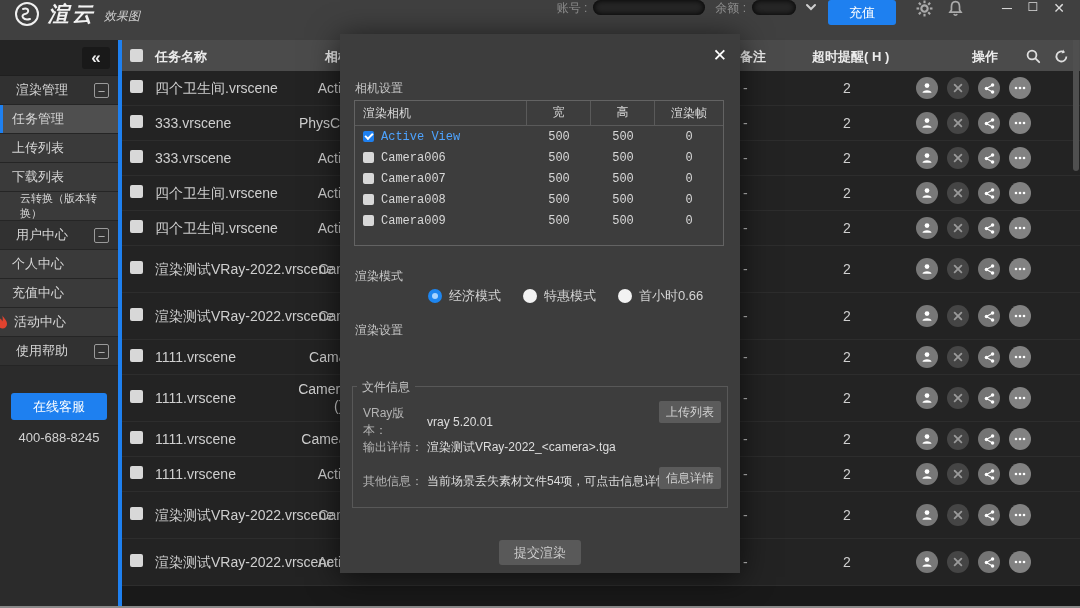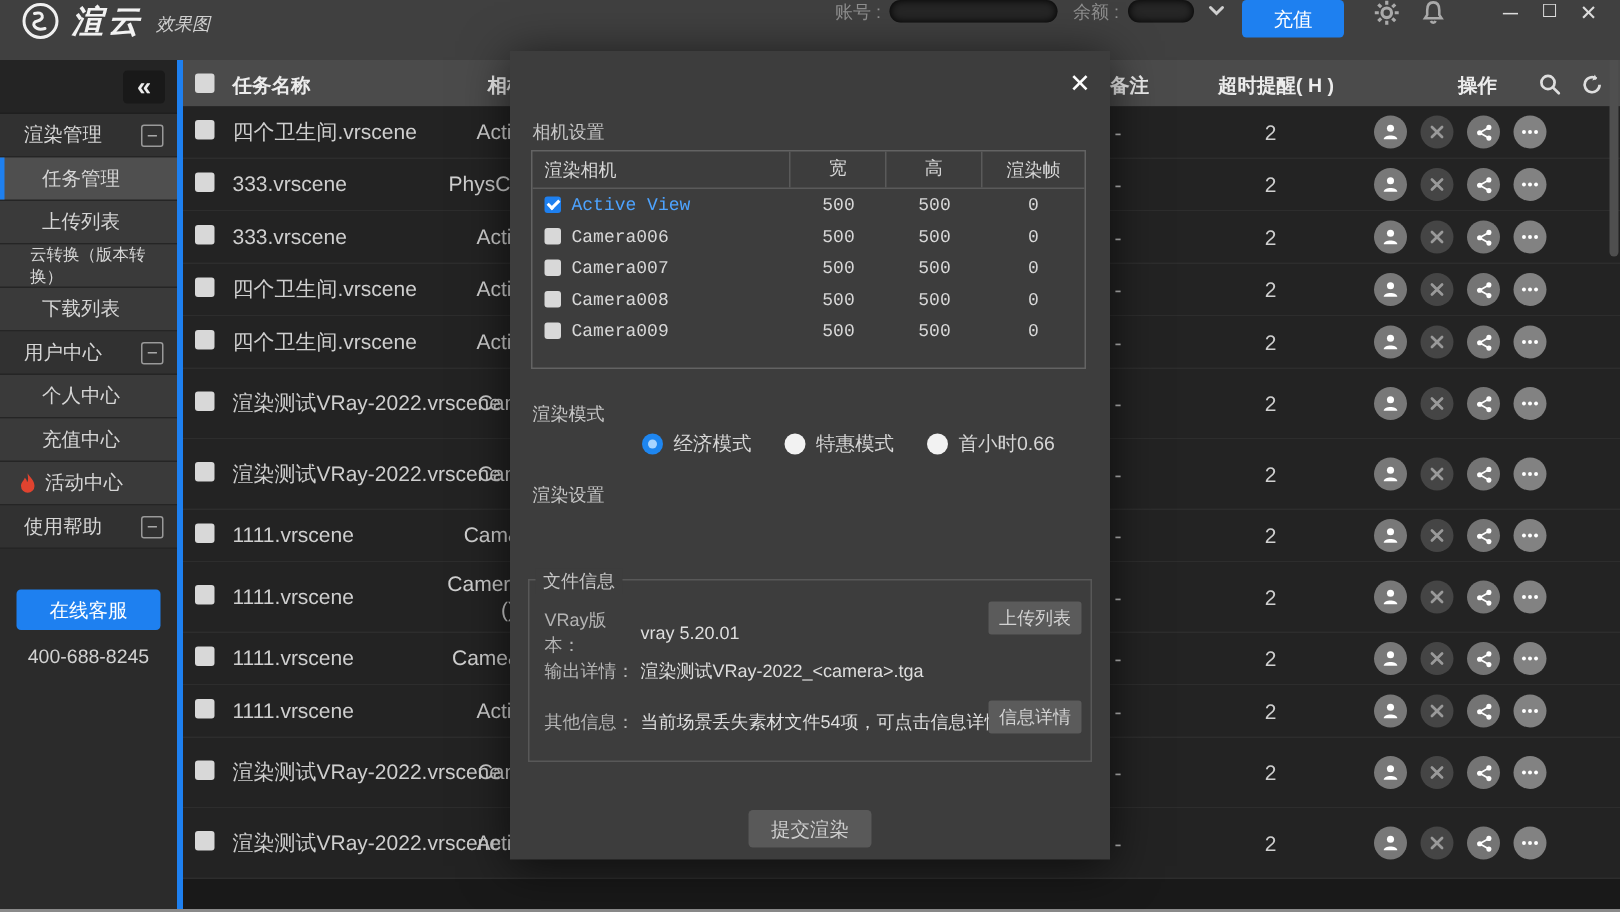--- a/index.html
+++ b/index.html
@@ -24,21 +24,21 @@
   .win-ctl.max{font-size:12px;}
   .win-ctls{display:flex;gap:4px;margin:0 10px 0 18px;}
   
   .sidebar{position:absolute;top:40px;left:0;width:118px;bottom:0;background:#2b2b2b;}
   .collapse-bar{height:36px;background:#242424;display:flex;justify-content:flex-end;align-items:center;padding-right:8px;border-bottom:1px solid #1f1f1f;box-sizing:border-box;}
   .collapse-btn{width:28px;height:22px;background:#191919;border-radius:3px;color:#ececec;font-size:17px;font-weight:bold;
        display:flex;align-items:center;justify-content:center;cursor:pointer;line-height:1;}
   .sgroup,.sitem{height:29px;display:flex;align-items:center;font-size:13px;color:#d6d6d6;
        border-bottom:1px solid #252525;box-sizing:border-box;cursor:pointer;position:relative;}
   .sgroup{background:#313131;padding:0 9px 0 16px;justify-content:space-between;}
-  .sitem{background:#3a3a3a;padding-left:28px;}
+  .sitem{background:#3a3a3a;padding-left:12px;}
   .sitem.sel{background:#4f4f4f;}
   .sitem.sel::before{content:"";position:absolute;left:0;top:0;bottom:0;width:3px;background:#1e80f0;}
   .sitem.small{font-size:11px;padding-left:20px;}
   .minusbox{width:13px;height:13px;border:1px solid #9a9a9a;border-radius:2px;color:#cfcfcf;font-size:11px;
        display:flex;align-items:center;justify-content:center;line-height:1;}
   .flame{width:13px;height:15px;margin:0 5px 0 -16px;}
   .service-btn{position:absolute;top:353px;left:11px;width:96px;height:27px;background:#1e80f0;border-radius:3px;
        color:#fff;font-size:13px;display:flex;align-items:center;justify-content:center;cursor:pointer;}
   .phone{position:absolute;top:390px;left:0;width:118px;text-align:center;color:#d2d2d2;font-size:13px;}
   .blue-divider{position:absolute;top:40px;bottom:0;left:118px;width:4px;background:#1e80f0;z-index:4;}
@@ -176,25 +176,25 @@
         <div class="sgroup">
           <span>渲染管理</span>
           <span class="minusbox">–</span>
         </div>
         <div class="sitem sel">
           <span>任务管理</span>
         </div>
         <div class="sitem">
           <span>上传列表</span>
         </div>
+        <div class="sitem">
+          <span>下载列表</span>
+        </div>
         <div class="sitem small">
           <span>云转换（版本转换）</span>
-        </div>
-        <div class="sitem">
-          <span>下载列表</span>
         </div>
         <div class="sgroup">
           <span>用户中心</span>
           <span class="minusbox">–</span>
         </div>
         <div class="sitem">
           <span>个人中心</span>
         </div>
         <div class="sitem">
           <span>充值中心</span>

